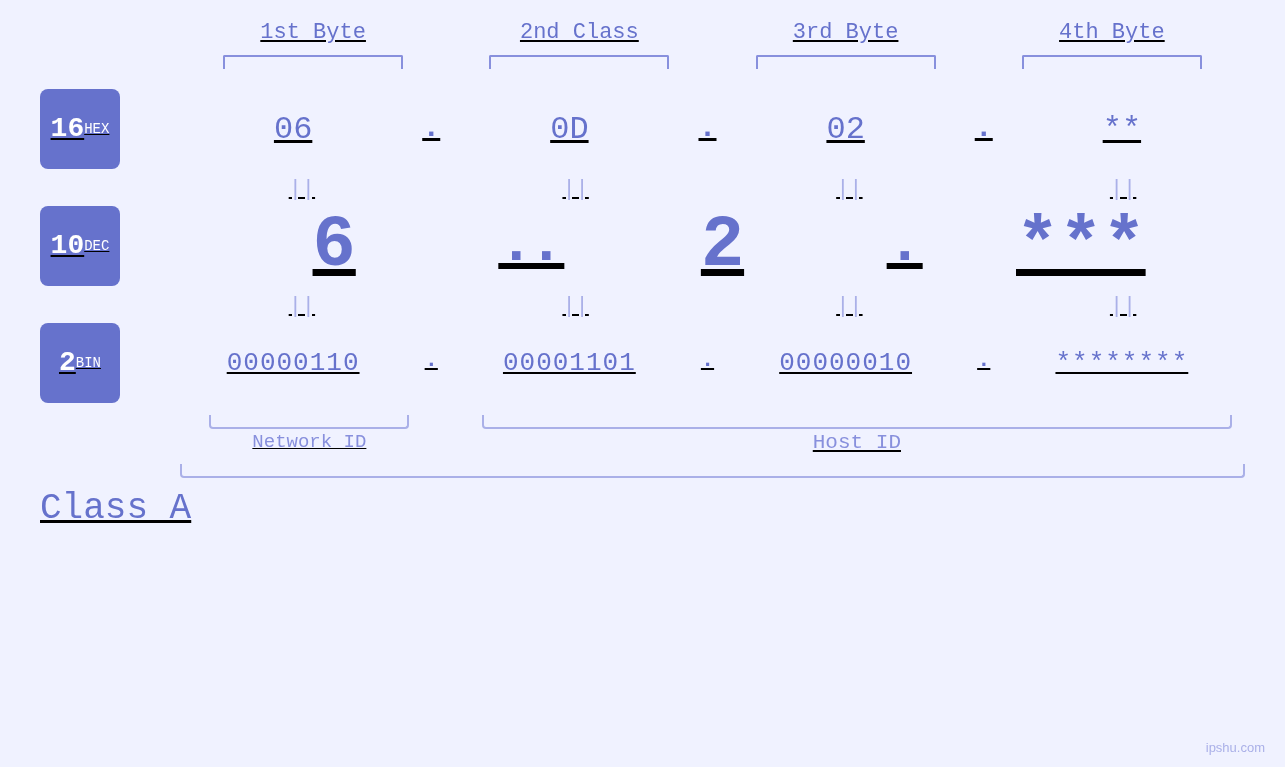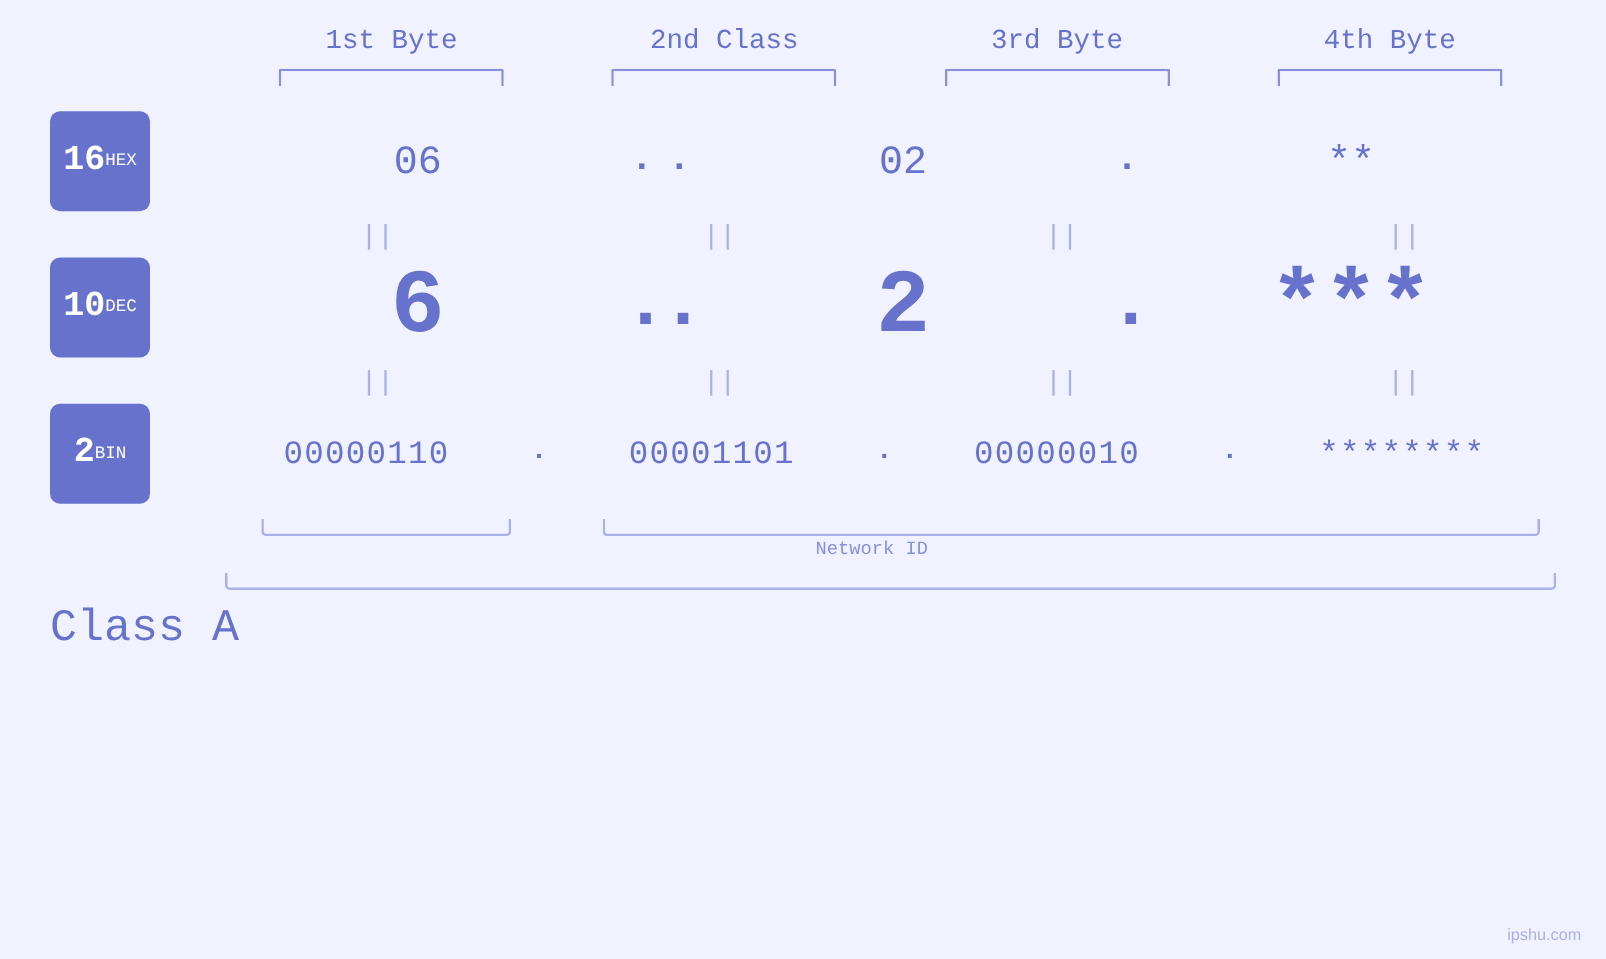--- a/index.html
+++ b/index.html
@@ -13,20 +13,21 @@
       position: relative;
     }
 
     .container {
       width: 100%;
       height: 100%;
       display: flex;
       flex-direction: column;
       align-items: center;
       padding: 20px 40px 10px 40px;
+      text-decoration: underline;
     }
 
     
     .byte-headers {
       display: flex;
       width: 100%;
       justify-content: flex-end;
       padding-left: 140px;
       margin-bottom: 10px;
     }
@@ -230,20 +231,21 @@
   <div class="data-row">
     <div class="row-label">
       <div class="label-box">
         <span class="base-num">16</span>
         <span class="base-name">HEX</span>
       </div>
     </div>
     <div class="values-row">
       <span class="byte-value medium">06</span>
       <span class="dot-separator medium">.</span>
+      <span class="byte-value medium">0D</span>
       <span class="dot-separator medium">.</span>
       <span class="byte-value medium">02</span>
       <span class="dot-separator medium">.</span>
       <span class="byte-value medium">**</span>
     </div>
   </div>
 
   <div class="equals-row">
     <div class="equals-cell">||</div>
     <div class="equals-sep"></div>
@@ -306,22 +308,23 @@
     </div>
 
     <div style="width:30px;"></div>
 
     <div style="flex:3; display:flex; align-items:flex-start; justify-content:center;">
       <div style="width:750px; height:14px; border:2px solid #aab0e8; border-top:none; border-radius:0 0 4px 4px;"></div>
     </div>
   </div>
 
   <div style="display:flex; width:100%; padding-left:140px; margin-bottom:10px; margin-top:2px;">
-    <div style="flex:1; text-align:center; color:#8890dd; font-size:15px; font-family:'Courier New',monospace;">Network ID</div>
+    <div style="flex:1; text-align:center; color:#8890dd; font-size:19px; font-family:'Courier New',monospace;">Network ID</div>
     <div style="width:30px;"></div>
+    <div style="flex:3; text-align:center; color:#8890dd; font-size:21px; font-family:'Courier New',monospace;">Host ID</div>
   </div>
 
   <div style="padding-left:140px; width:100%; margin-bottom:6px;">
     <div style="width:100%; height:14px; border:2px solid #aab0e8; border-top:none; border-radius:0 0 4px 4px;"></div>
   </div>
 
   <div class="class-label-row">
     <span class="class-label">Class A</span>
   </div>
 

